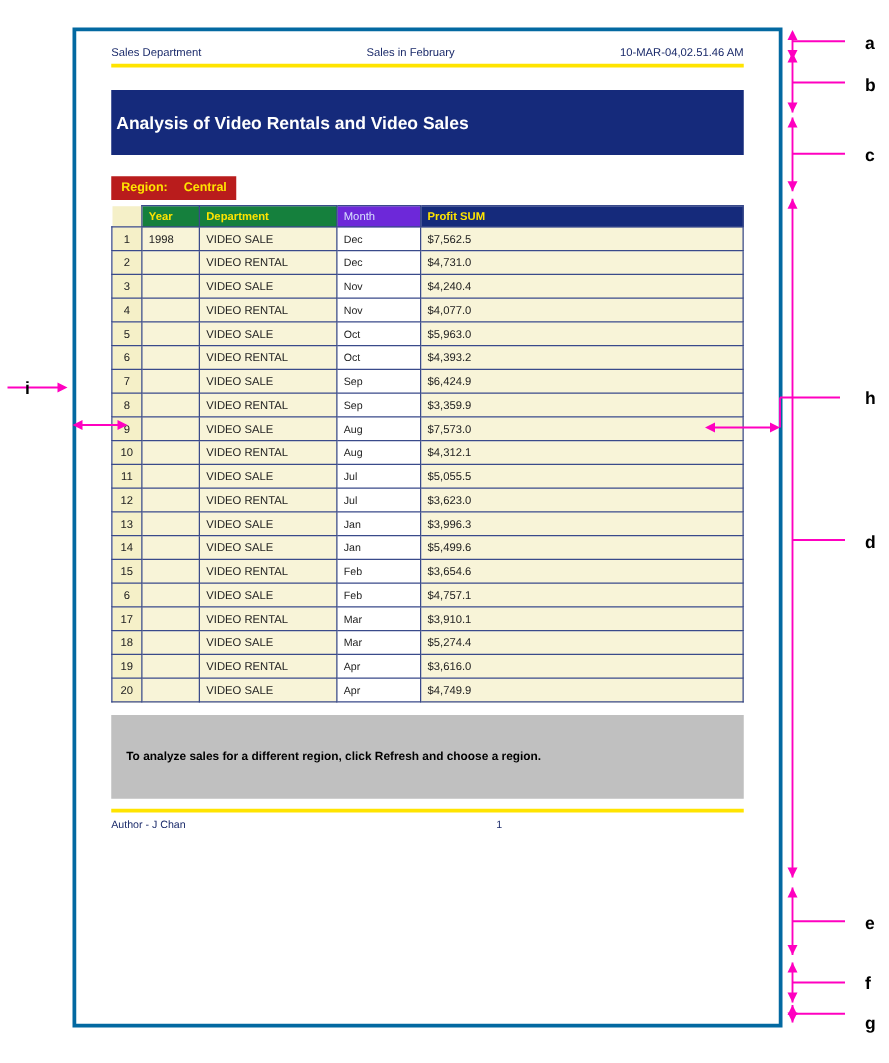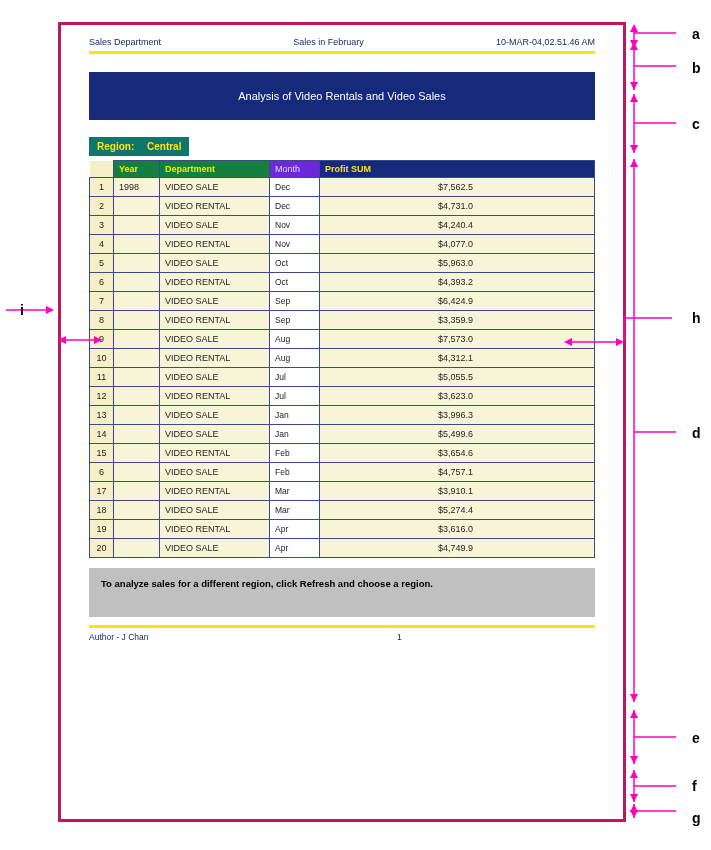--- a/index.html
+++ b/index.html
@@ -11,21 +11,21 @@
     position: relative;
     overflow: hidden;
   }
 
   .page-frame {
     position: absolute;
     left: 58px;
     top: 22px;
     width: 568px;
     height: 800px;
-    border: 3px solid #be185d;
+    border: 3px solid #0369a1;
     padding: 12px 28px 12px 28px;
   }
 
   
   .pg-header {
     display: flex;
     justify-content: space-between;
     font-size: 9px;
     color: #1a2a6a;
     padding-bottom: 2px;
@@ -35,30 +35,31 @@
     background: #ffe400;
     margin-top: 2px;
     margin-bottom: 18px;
   }
   .yellow-rule.bottom { margin-bottom: 4px; margin-top: 8px; }
 
   
   .title-bar {
     background: #152a7b;
     color: #fff;
-    font-size: 11px;
-    text-align: center;
+    font-size: 14px;
+    text-align: left;
     padding: 18px 4px;
     margin-bottom: 16px;
+    font-weight: bold;
   }
 
   
   .region-chip {
     display: inline-block;
-    background: #0f766e;
+    background: #b91c1c;
     color: #ffe400;
     font-weight: bold;
     font-size: 10px;
     padding: 4px 8px;
     margin-bottom: 4px;
   }
   .region-chip span:first-child { margin-right: 10px; }
 
   
   .rpt-table {
@@ -81,30 +82,30 @@
   .rpt-table td {
     border: 1px solid #3a4a8a;
     padding: 4px 5px;
     background: #f8f4d8;
     color: #222;
     vertical-align: middle;
   }
   .rpt-table td.idx { width:24px; text-align:center; background:#f5f0c8; font-size:9px; }
   .rpt-table td.year { width:46px;margin-left:12px; }
   .rpt-table td.dept { width:110px; }
-  .rpt-table td.month { width:50px; background:#fff; font-size:8.5px; }
-  .rpt-table td.profit { text-align:center; padding-right:8px; }
+  .rpt-table td.month { width:67px; background:#fff; font-size:8.5px; }
+  .rpt-table td.profit { text-align:left; padding-right:8px; }
 
   
   .note-box {
     background: #c0c0c0;
     font-size: 9.5px;
     font-weight: bold;
     color: #000;
-    padding: 10px 12px 28px 12px;
+    padding: 28px 12px 28px 12px;
     margin-top: 10px;
   }
 
   
   .pg-footer {
     display: flex;
     font-size: 8.5px;
     color: #1a2a6a;
     margin-top: 0;
   }

